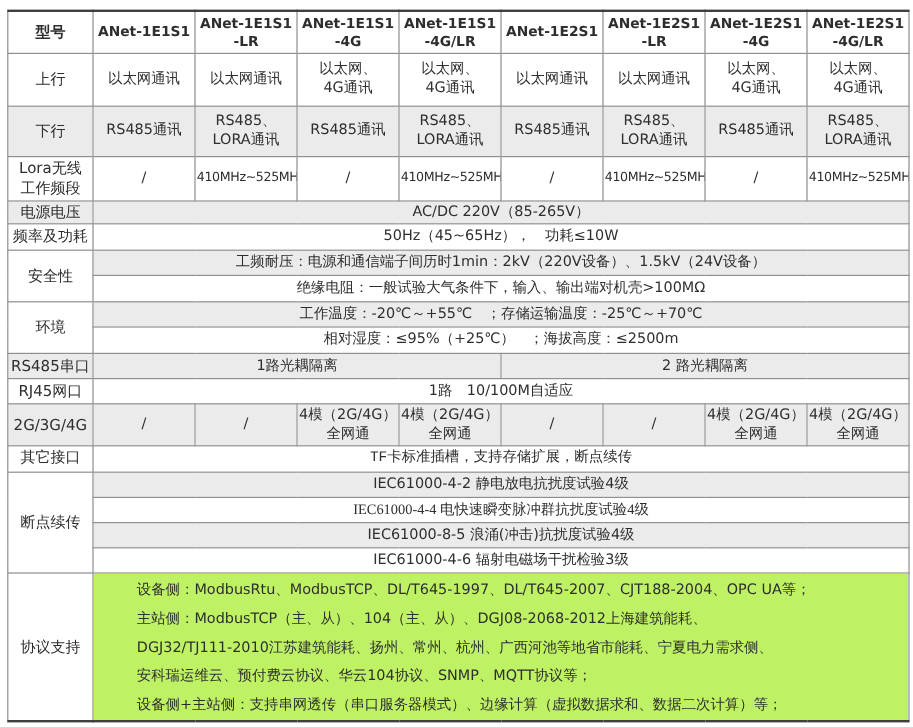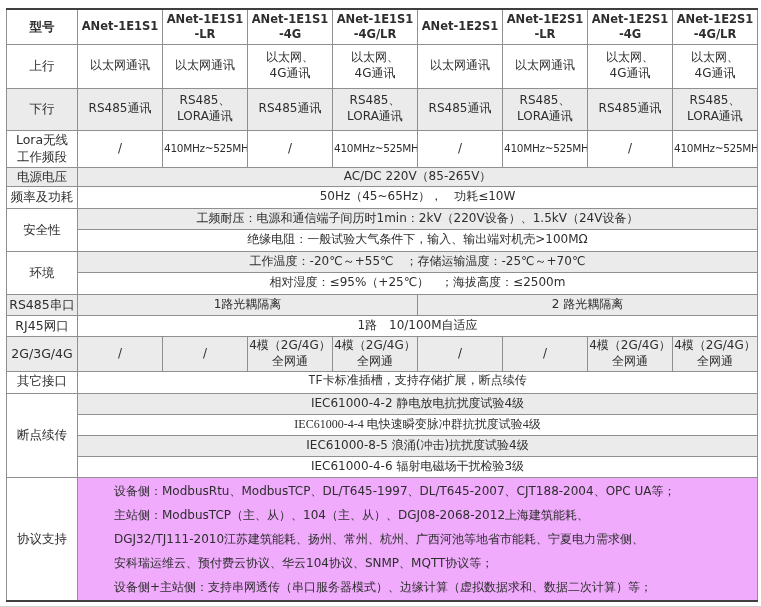--- a/index.html
+++ b/index.html
@@ -15,21 +15,21 @@
   }
   td{
     border:1px solid #8f8f8f;
     text-align:center;vertical-align:middle;
     font-size:12px;line-height:1.3;
     white-space:pre-line;
     padding:1px 1px;
     overflow:hidden;
   }
   td.shade{background:#ebebeb;}
-  td.shade2{background:#f0abfc;}
+  td.shade2{background:#bef264;}
   td.label{font-size:12.5px;}
   td.left{
     text-align:left;padding-left:36px;padding-right:6px;
     line-height:24px;font-size:12px;
   }
   td.small{font-size:10.5px;letter-spacing:-0.3px;}
   tr.hdr td{font-size:11.5px;}
   tr.hdr td.label{font-size:12.5px;}
   .bottom-rule{
     width:761px;margin-left:-6px;margin-top:4px;

